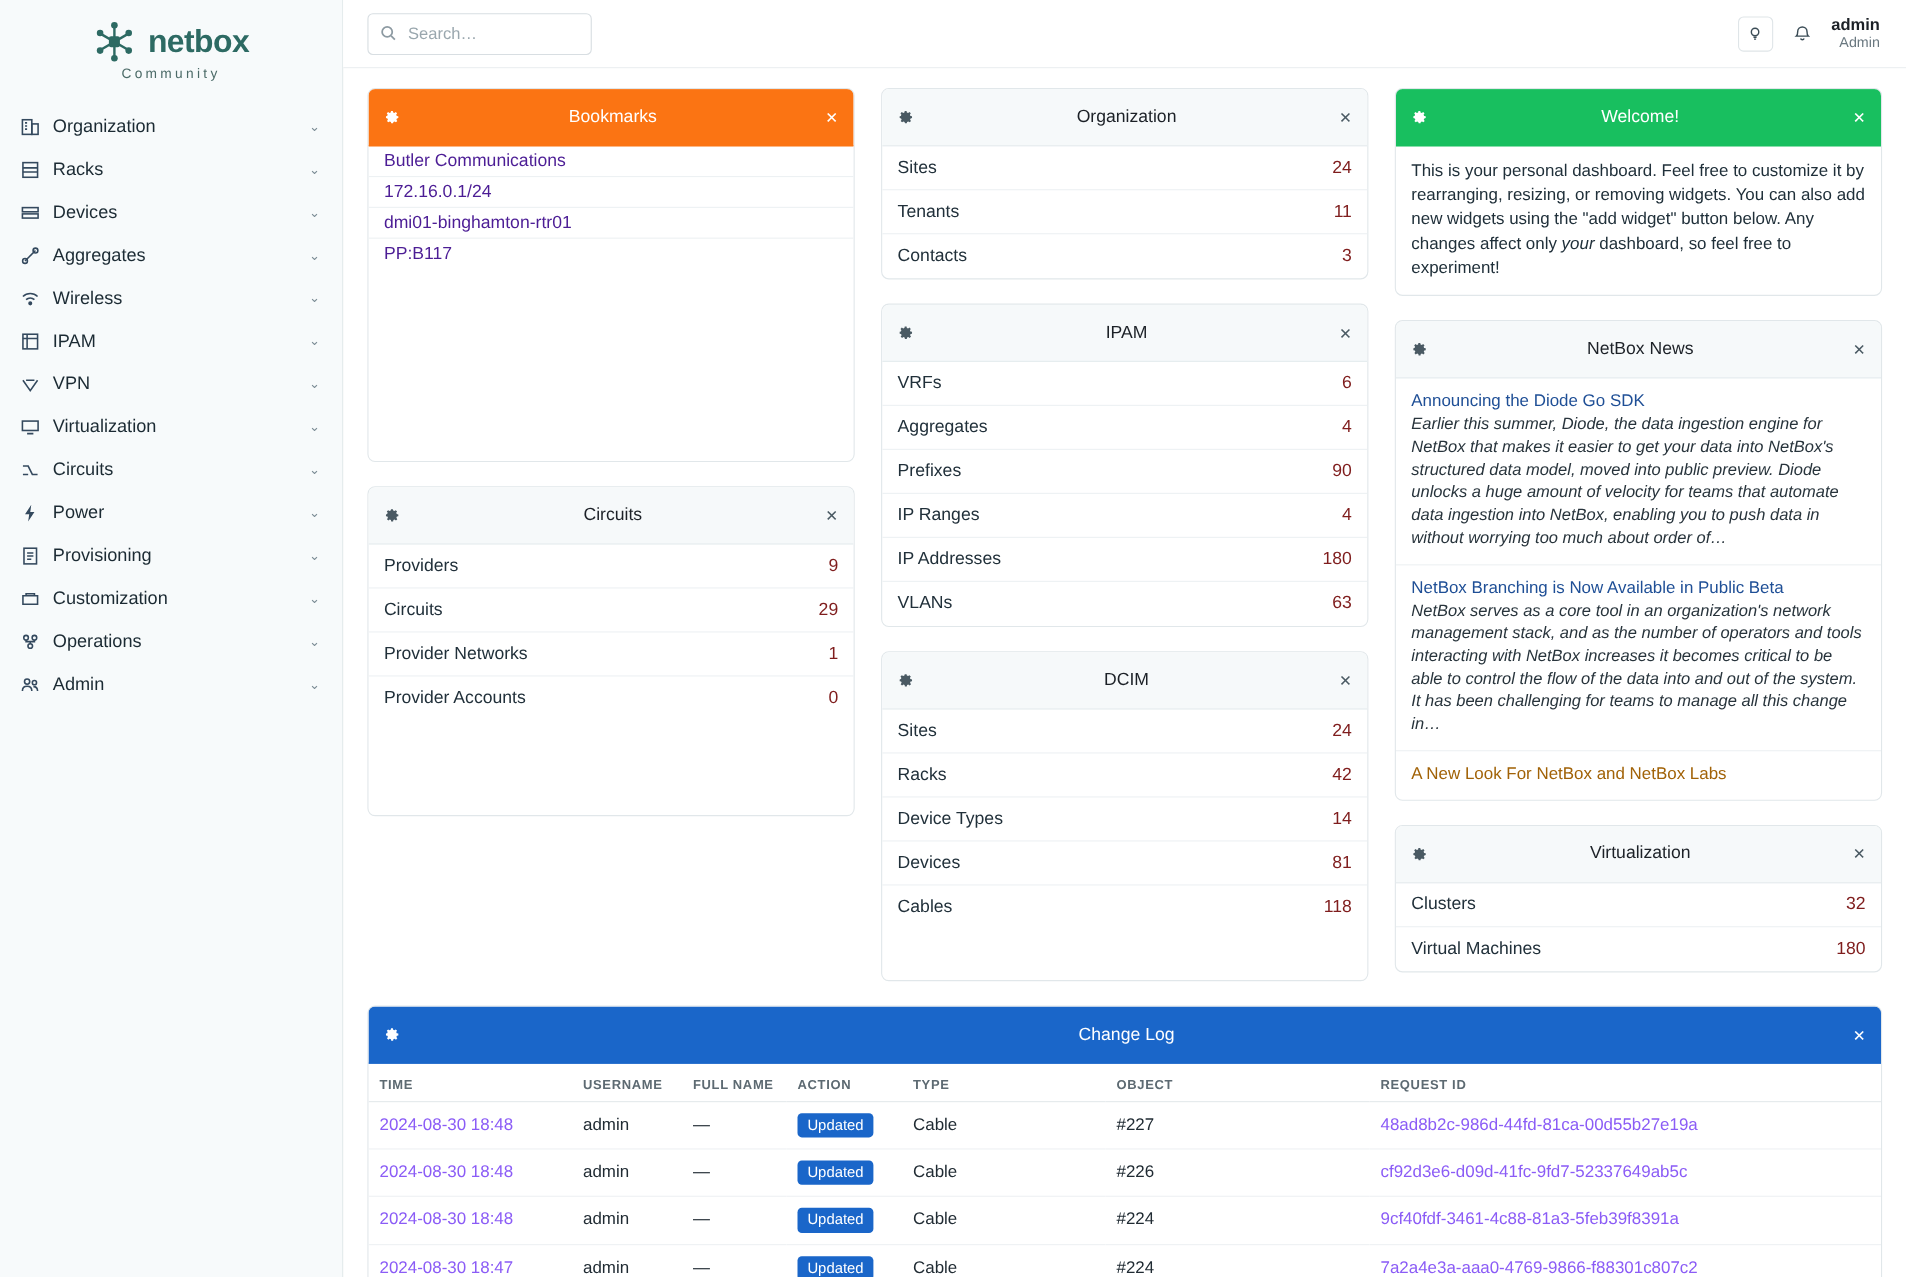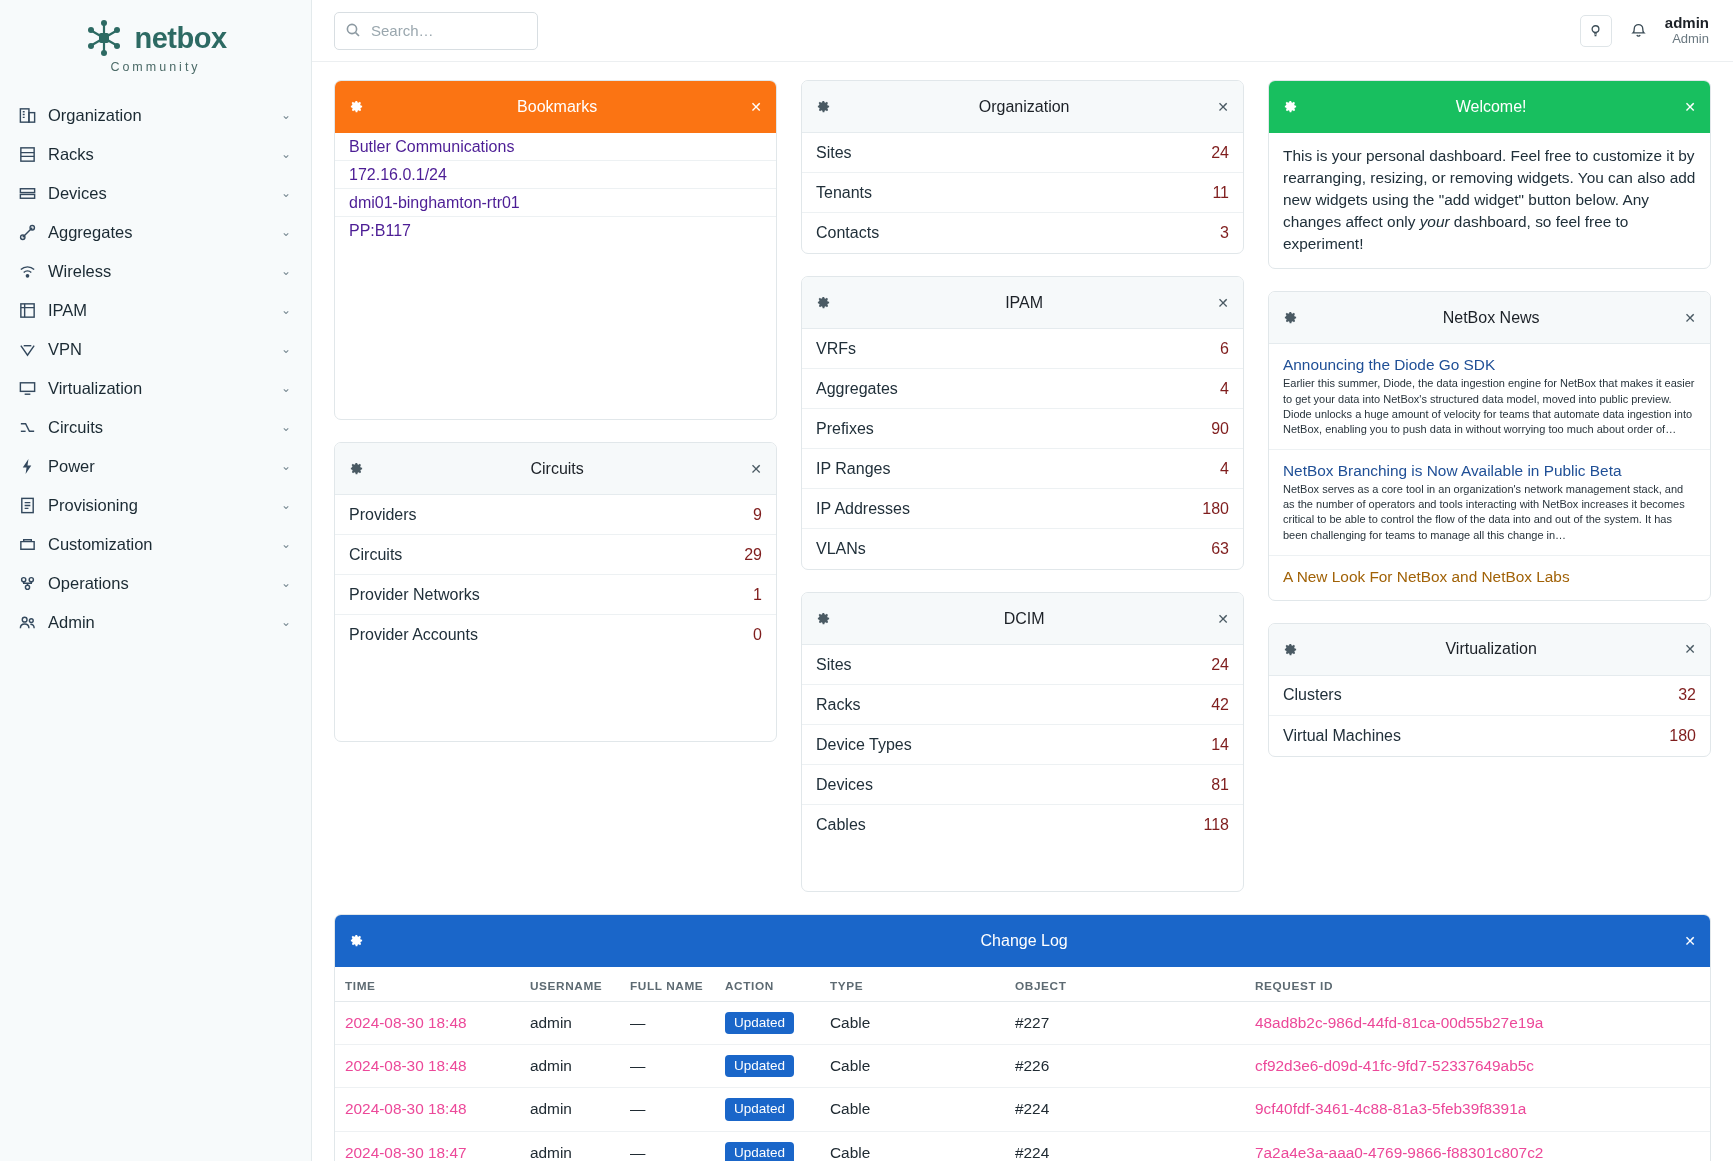--- a/index.html
+++ b/index.html
@@ -228,23 +228,24 @@
     border-bottom: 1px solid #edf1f3;
   }
   .news-item:last-child { border-bottom: none; }
   .news-title {
     color: #1f4f96;
     font-size: 15.4px;
     margin-bottom: 2px;
     cursor: pointer;
   }
   .news-body {
-    font-size: 11px;
+    font-size: 15px;
     line-height: 1.38;
     color: #28343c;
+    font-style: italic;
   }
 
   .fixed-h-340 { min-height: 340px; }
   .fixed-h-300 { min-height: 300px; }
 
   
   .changelog-wrap { margin-top: 22px; }
   table.changelog {
     width: 100%;
     border-collapse: collapse;
@@ -259,21 +260,21 @@
     text-transform: uppercase;
     padding: 12px 10px 8px 10px;
     border-bottom: 1px solid #e4e9ec;
   }
   table.changelog td {
     padding: 10px 10px;
     border-bottom: 1px solid #eef1f3;
     color: #202b33;
     white-space: nowrap;
   }
-  table.changelog td.link, table.changelog td a { color: #ec4899; }
+  table.changelog td.link, table.changelog td a { color: #8b5cf6; }
   .obj-link { color: #157e70; }
   .badge-updated {
     display: inline-block;
     background: #1a66c9;
     color: #fff;
     border-radius: 4px;
     font-size: 13.5px;
     padding: 3px 9px;
     line-height: 1.2;
   }

